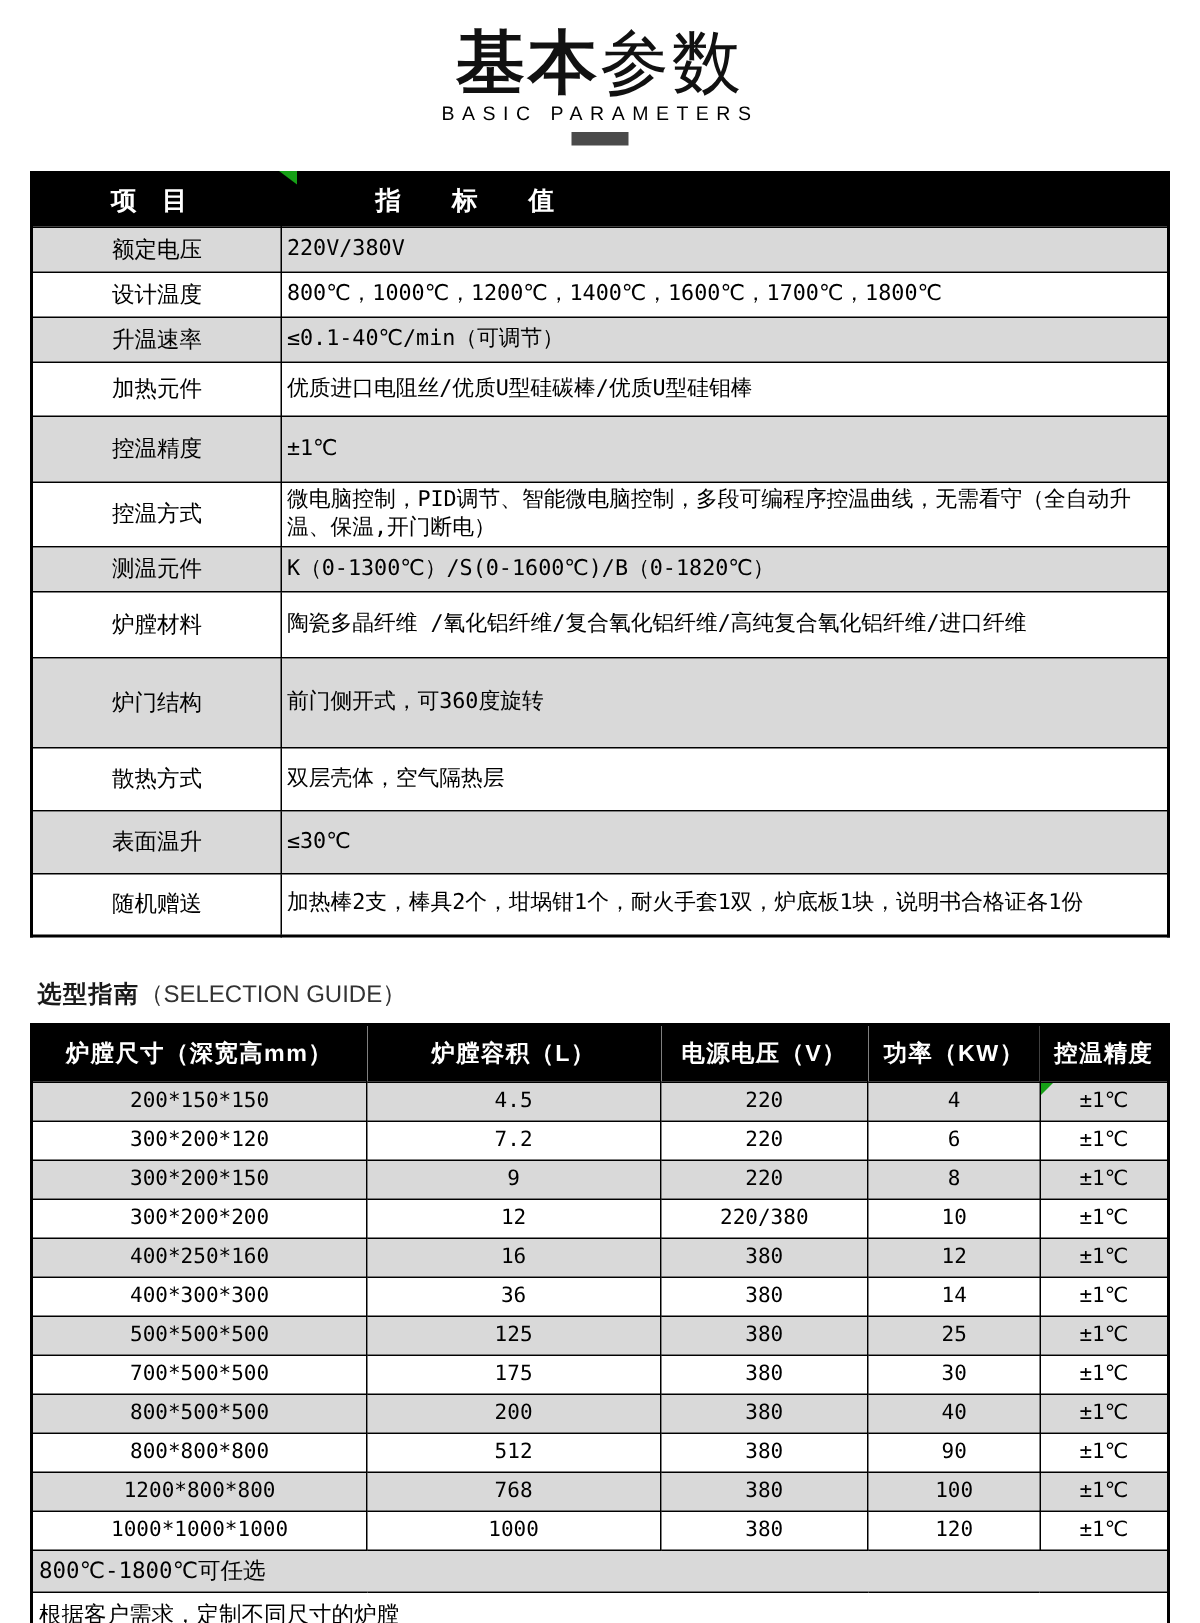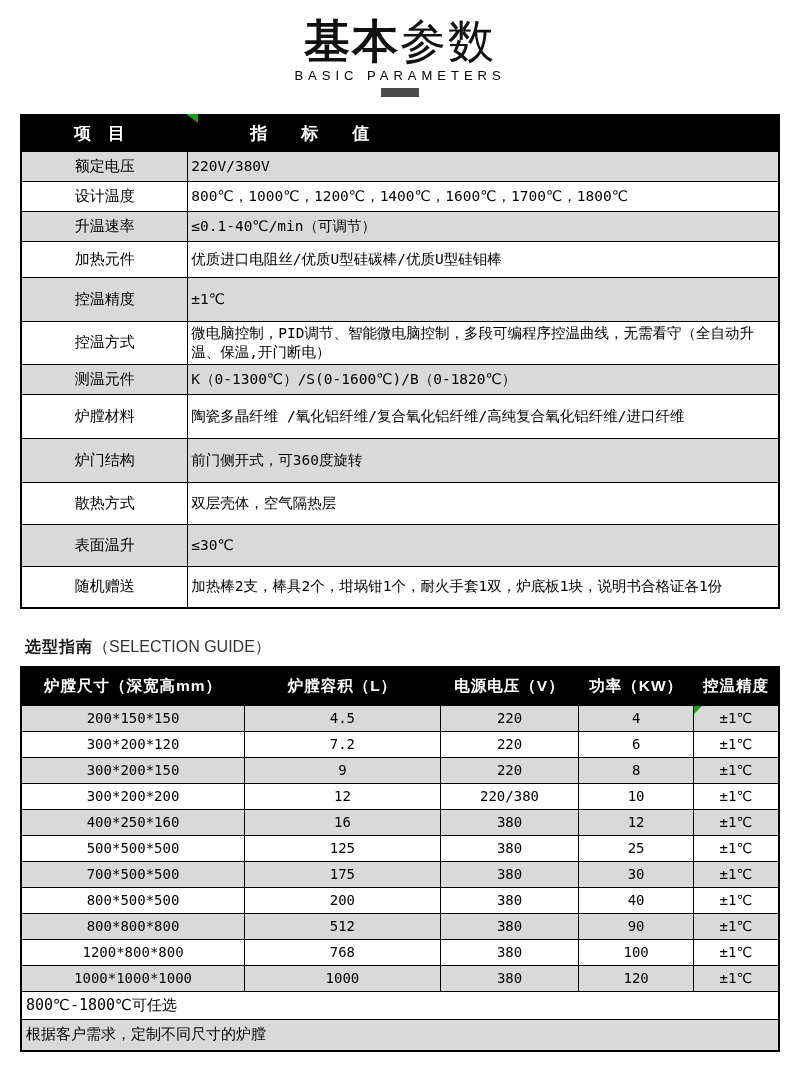--- a/index.html
+++ b/index.html
@@ -72,21 +72,21 @@
     font-size: 14.5px;
     line-height: 19px;
     margin-left: 36px;
   }
   #basic-table tbody tr:nth-child(odd) { background: #d9d9d9; }
   #basic-table tbody tr:nth-child(even) { background: #ffffff; }
   #basic-table tbody tr:nth-child(4) td { height: 36px; }
   #basic-table tbody tr:nth-child(5) td { height: 44px; }
   #basic-table tbody tr:nth-child(6) td { height: 42px; }
   #basic-table tbody tr:nth-child(8) td { height: 44px; }
-  #basic-table tbody tr:nth-child(9) td { height: 44px; }
+  #basic-table tbody tr:nth-child(9) td { height: 60px; }
   #basic-table tbody tr:nth-child(10) td { height: 42px; }
   #basic-table tbody tr:nth-child(11) td { height: 42px; }
   #basic-table tbody tr:nth-child(12) td { height: 42px; }
 
   
   .guide-heading {
     margin: 28px 0 8px 25px;
     font-size: 16px;
     color: #1a1a1a;
   }
@@ -258,20 +258,27 @@
         <td>±1℃</td>
       </tr>
       <tr>
         <td>400*250*160</td>
         <td>16</td>
         <td>380</td>
         <td>12</td>
         <td>±1℃</td>
       </tr>
       <tr>
+        <td>400*300*300</td>
+        <td>36</td>
+        <td>380</td>
+        <td>14</td>
+        <td>±1℃</td>
+      </tr>
+      <tr>
         <td>500*500*500</td>
         <td>125</td>
         <td>380</td>
         <td>25</td>
         <td>±1℃</td>
       </tr>
       <tr>
         <td>700*500*500</td>
         <td>175</td>
         <td>380</td>

